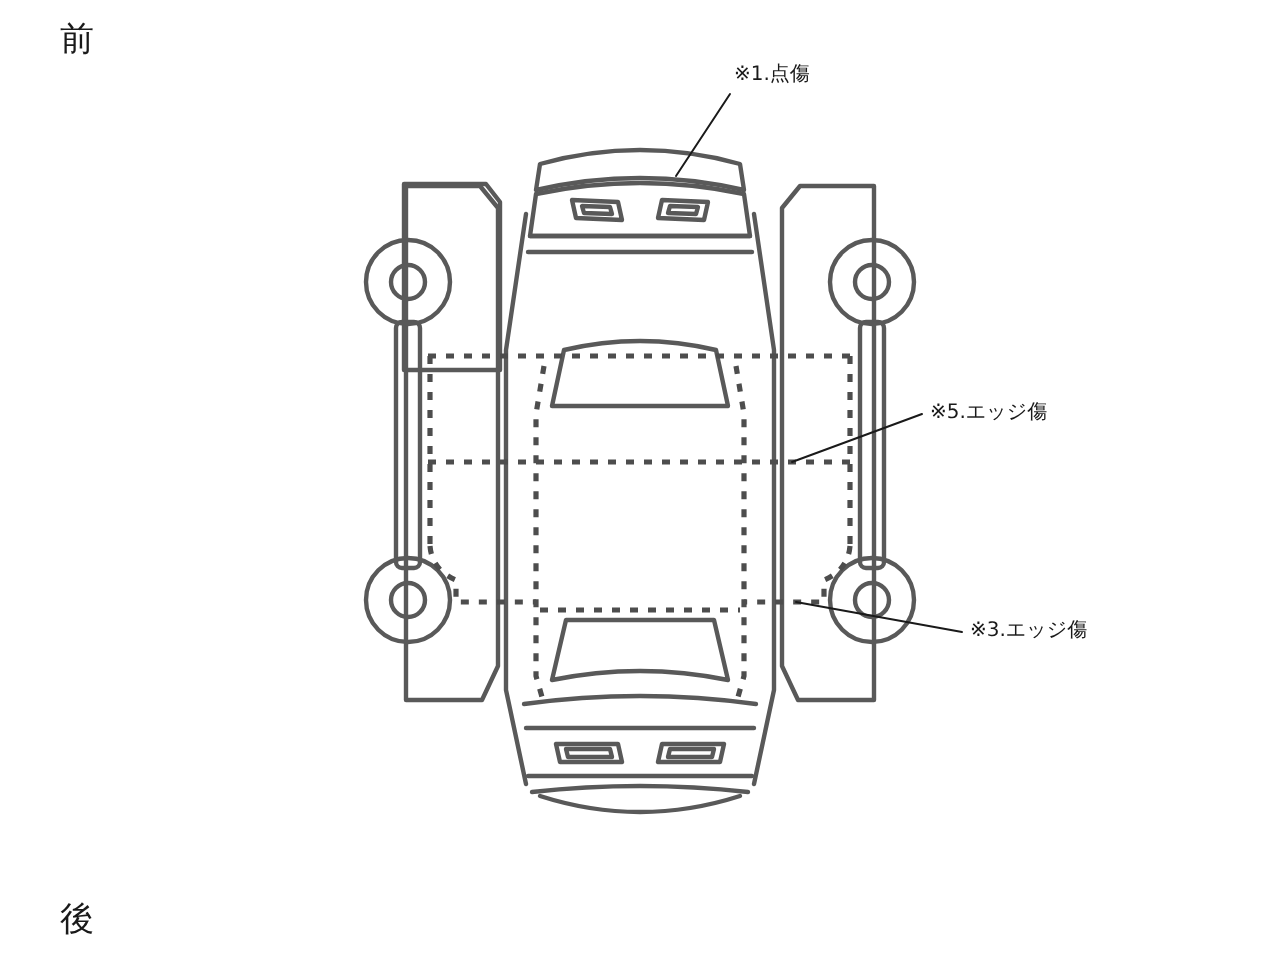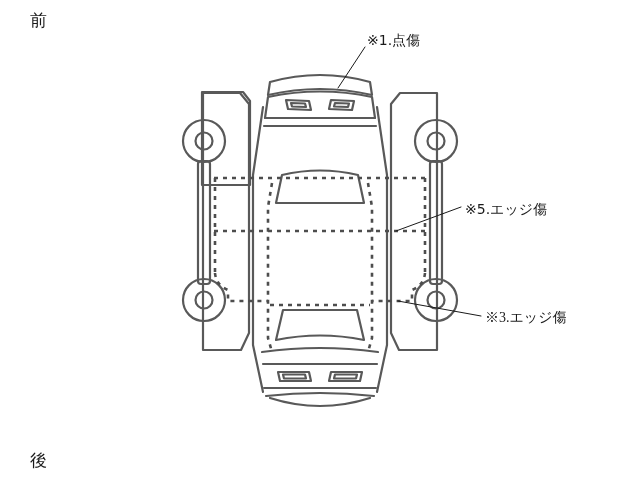--- a/index.html
+++ b/index.html
@@ -28,28 +28,28 @@
     color: #1a1a1a;
     font-weight: 400;
     letter-spacing: 0;
     white-space: nowrap;
   }
   #label-front { left: 30px; top: 12px; }
   #label-rear  { left: 30px; top: 452px; }
 
   .callout {
     position: absolute;
-    font-size: 14px;
+    font-size: 10px;
     line-height: 1;
     color: #1a1a1a;
     white-space: nowrap;
   }
   #callout-1 { left: 367px; top: 33px; }
   #callout-2 { left: 465px; top: 202px; }
-  #callout-3 { left: 485px; top: 311px; font-family: Liberation Serif, serif; }
+  #callout-3 { left: 485px; top: 311px; }
 
   svg { display: block; }
 </style>
 </head>
 <body>
 
 <div id="stage">
 
   <div class="corner-label" id="label-front">前</div>
 

